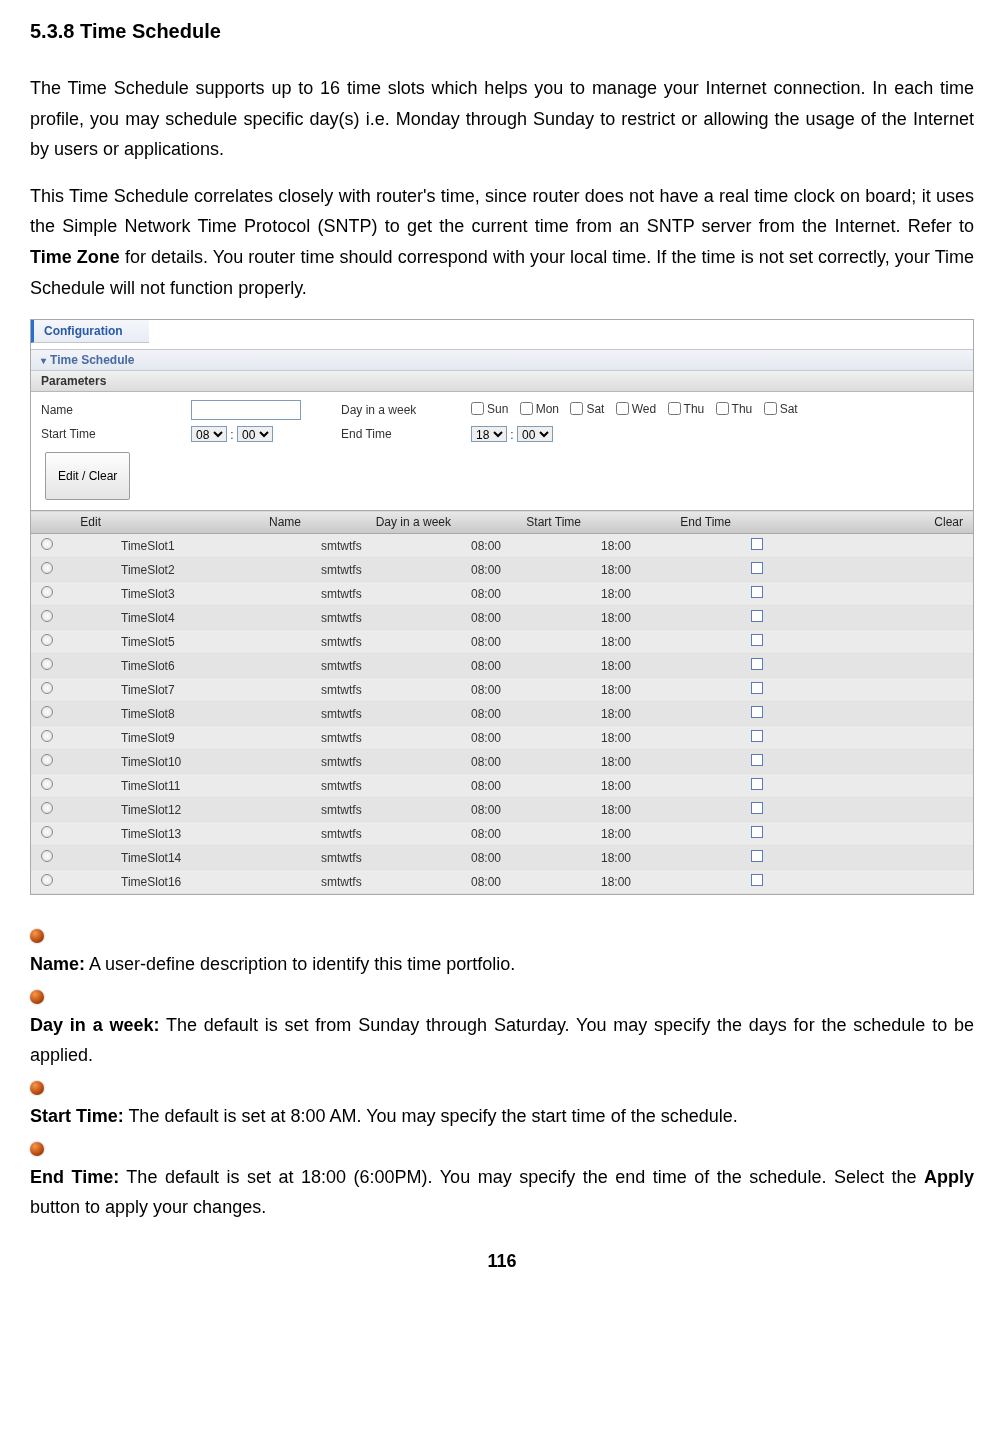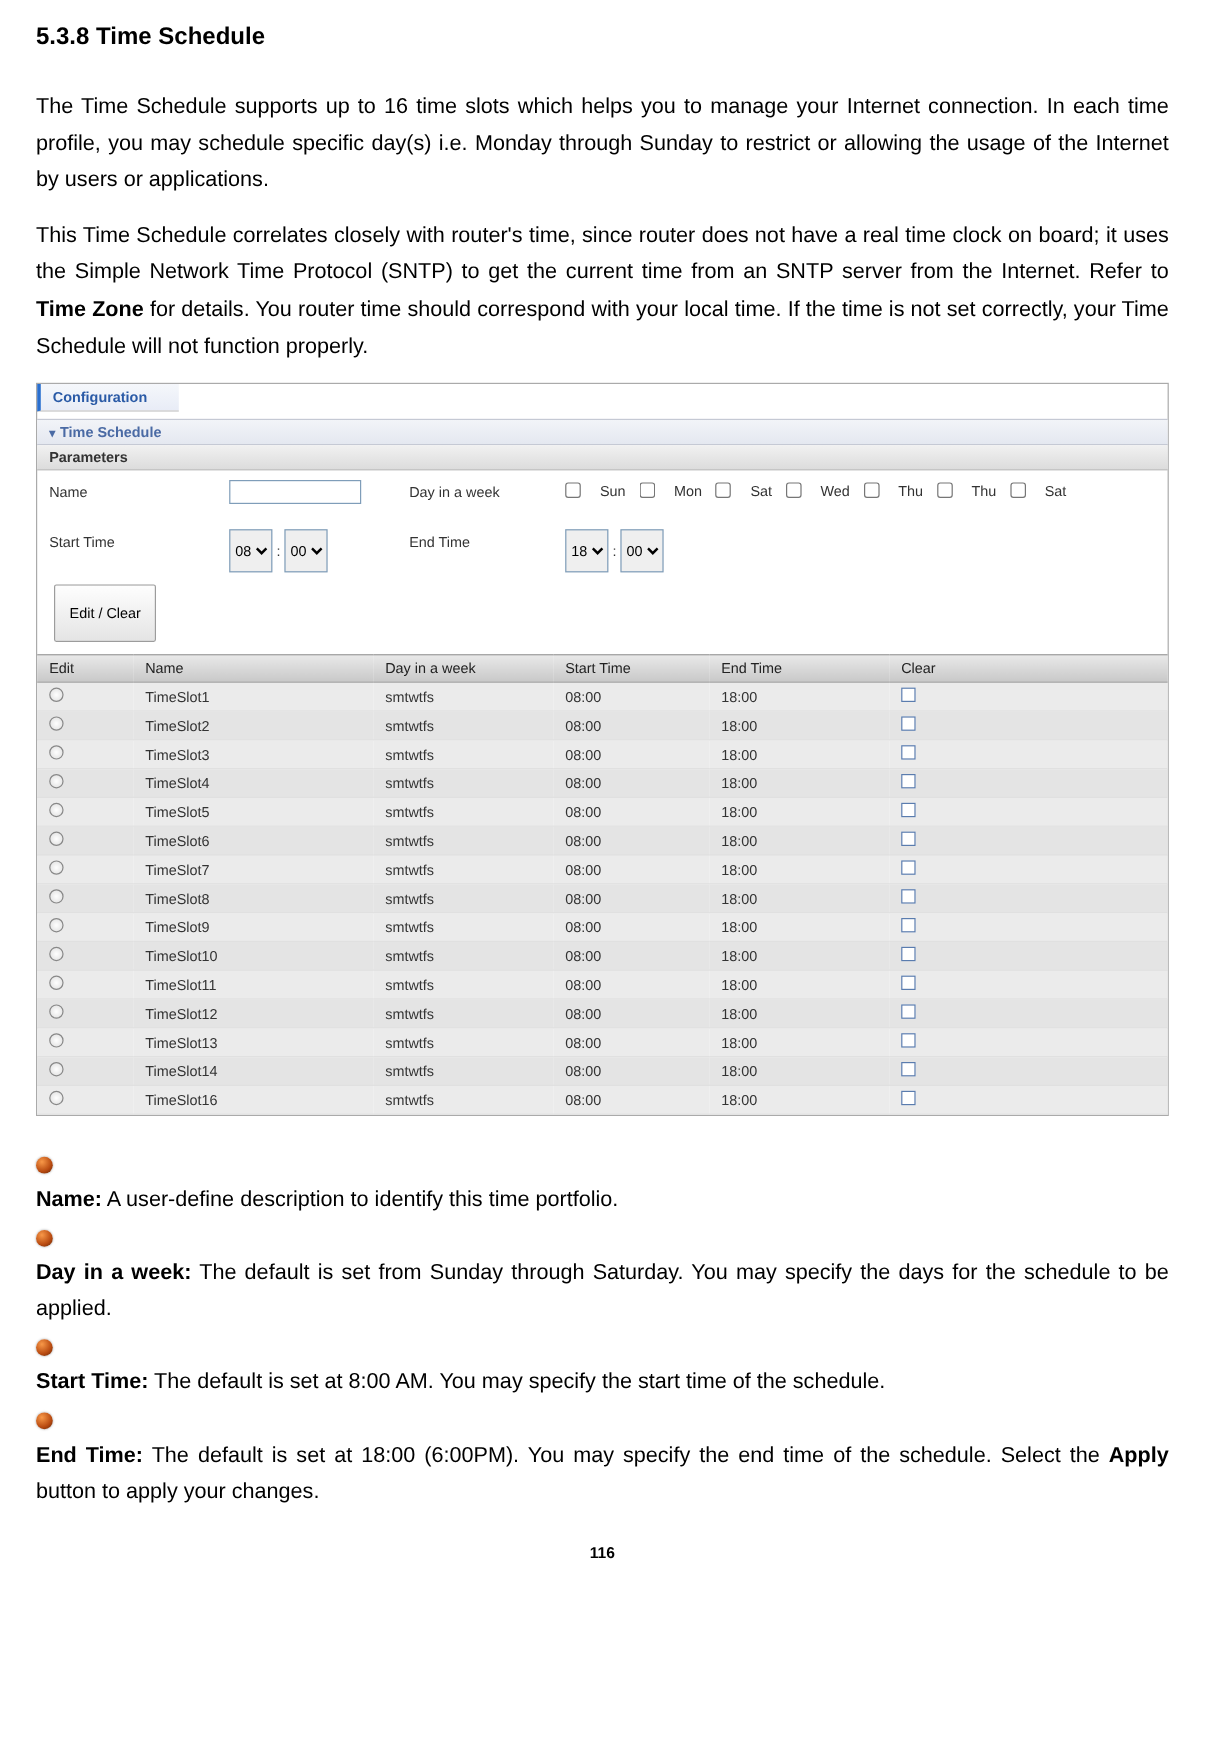--- a/index.html
+++ b/index.html
@@ -74,29 +74,28 @@
   }
   .form-grid label { color: #333; }
   .form-grid input[type="text"] {
     width: 110px;
     height: 20px;
     border: 1px solid #7f9db9;
     padding: 1px 3px;
   }
   .form-grid select {
     border: 1px solid #7f9db9;
-    height: 36px;
-    font-size: 12px;
-    margin-top: 15px;
+    height: 16px;
+    font-size: 12px;
   }
   .day-checks label {
     margin-right: 8px;
     display: inline-flex;
     align-items: center;
-    gap: 16px;
+    gap: 3px;
   }
   .day-checks input { margin: 0; }
   .btn-row {
     padding: 6px 14px 10px 14px;
   }
   .btn-row button {
     background: linear-gradient(#fefefe, #e4e4e4);
     border: 1px solid #9c9c9c;
     border-radius: 2px;
     padding: 16px 12px;
@@ -105,21 +104,21 @@
   }
   table.slot-table {
     width: 100%;
     border-collapse: collapse;
     font-size: 12px;
   }
   table.slot-table thead th {
     background: linear-gradient(#e8e8e8, #c8c8c8);
     border-top: 1px solid #a8a8a8;
     border-bottom: 1px solid #a8a8a8;
-    text-align: left;
+    text-align: right;
     font-weight: normal;
     color: #222;
     padding: 4px 10px;
     margin-left: 16px;
   }
   table.slot-table tbody td {
     padding: 4px 10px;
     background: #ebebeb;
     border-bottom: 1px solid #e0e0e0;
     color: #333;
@@ -153,21 +152,21 @@
   .bullet-icon {
     width: 14px; height: 14px;
     border-radius: 50%;
     background: radial-gradient(circle at 35% 30%, #f89848, #b84a10 60%, #5a2408);
     box-shadow: 0 0 2px rgba(0,0,0,0.4);
     flex-shrink: 0;
     margin-top: 6px;
   }
   .page-num {
     text-align: center;
-    font-size: 13px;
+    font-size: 18px;
     font-weight: bold;
     margin-top: 28px;
   }
 </style>
 </head>
 <body>
 
 <h2 class="section-heading">5.3.8 Time Schedule</h2>
 
 <p class="body-text">The Time Schedule supports up to 16 time slots which helps you to manage your Internet connection. In each time profile, you may schedule specific day(s) i.e. Monday through Sunday to restrict or allowing the usage of the Internet by users or applications.</p>

